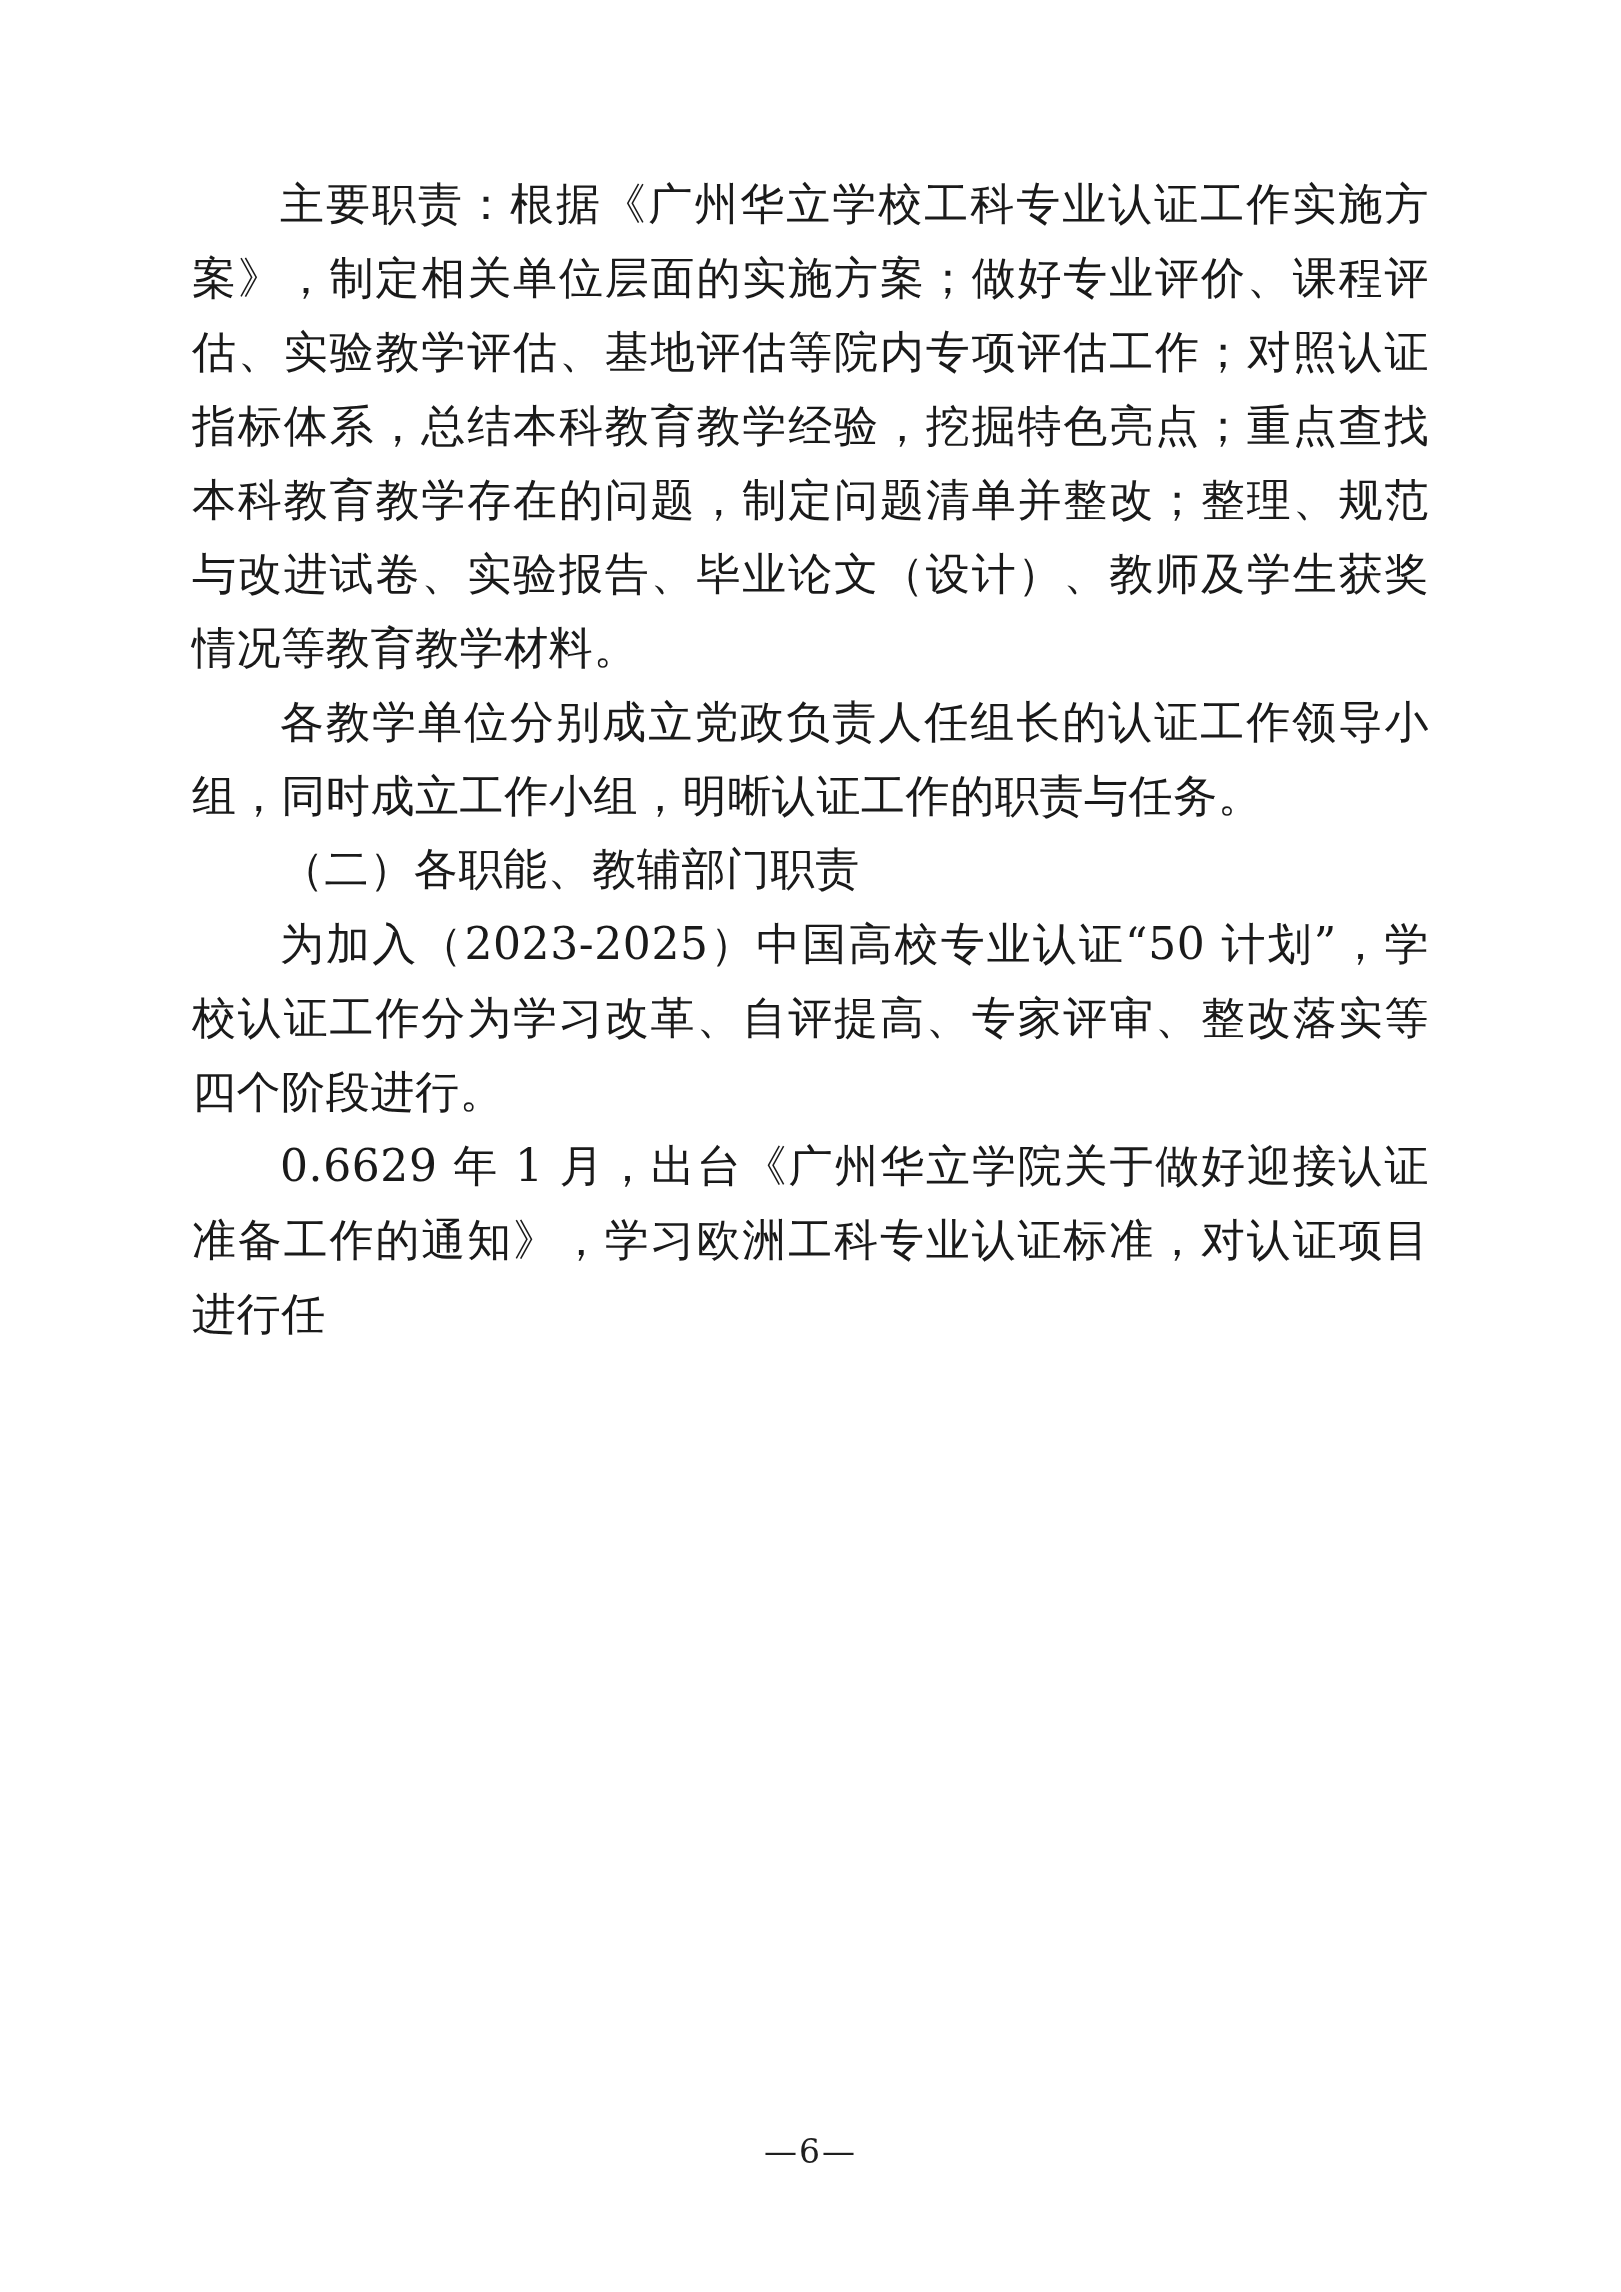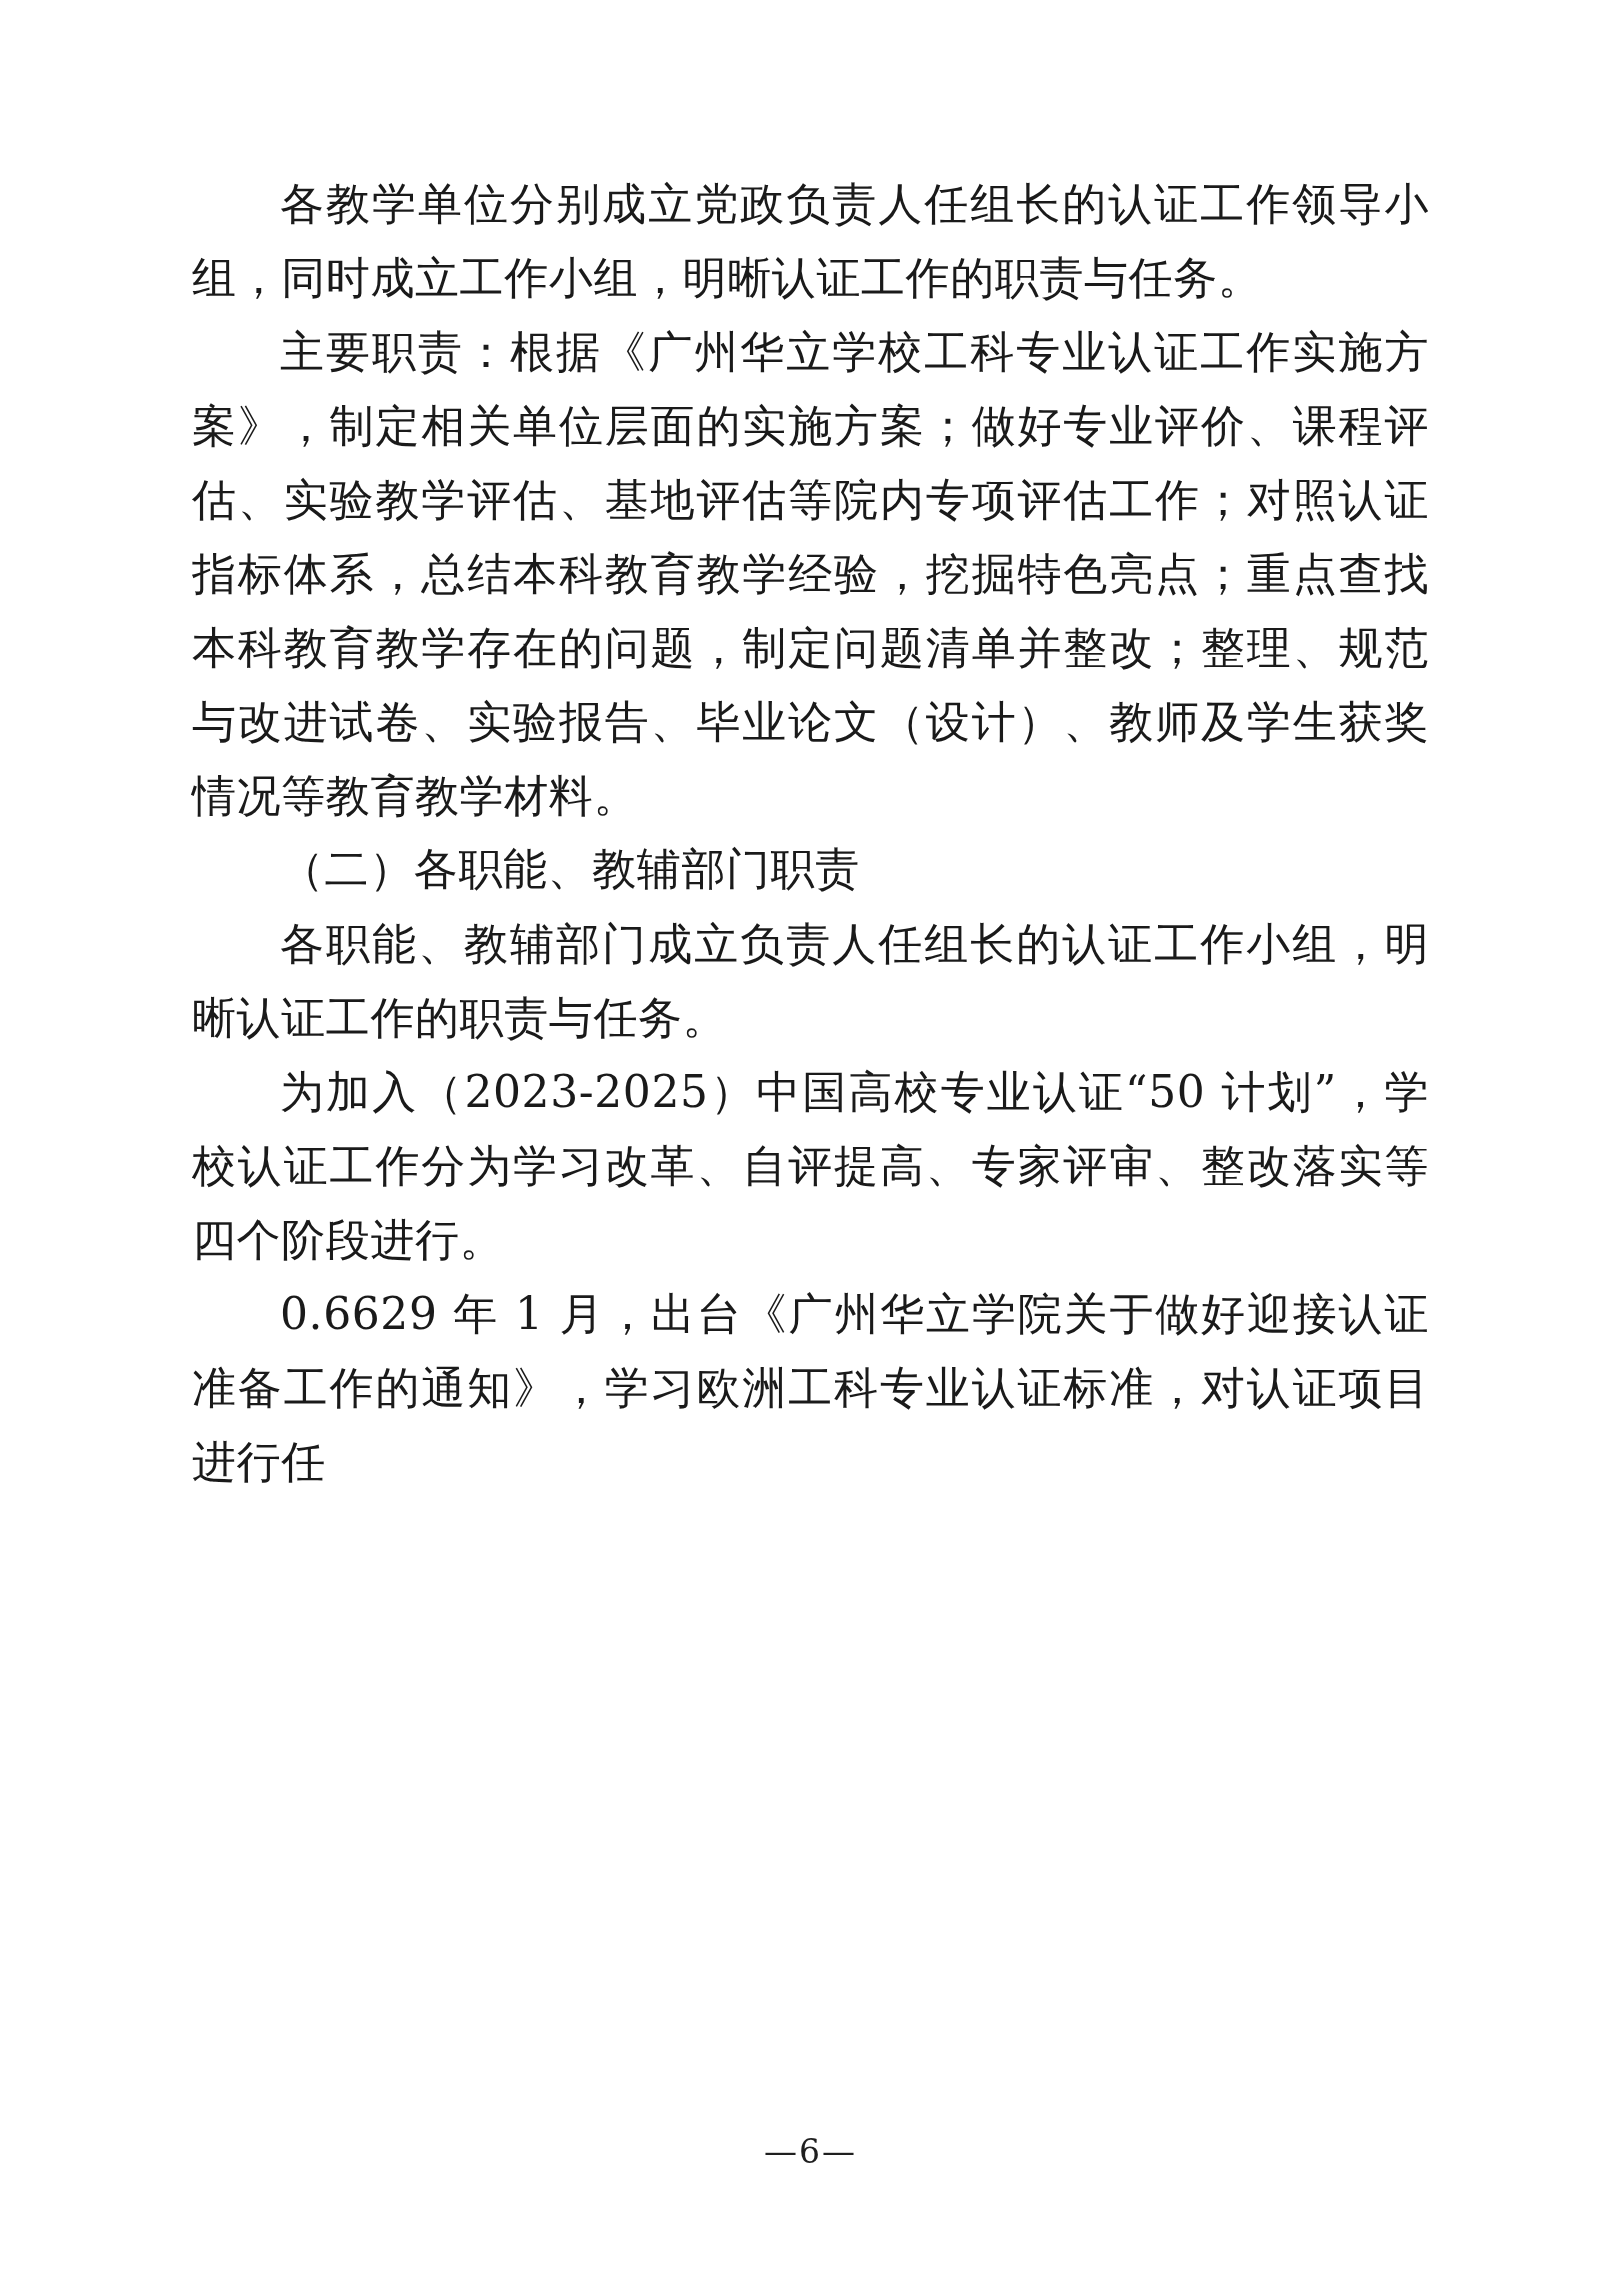--- a/index.html
+++ b/index.html
@@ -67,27 +67,26 @@
     letter-spacing: 2px;
   }
 </style>
 </head>
 <body>
 
 <div class="page">
 
   <div class="content">
 
+    <p class="para">主要职责：根据《广州华立学校工科专业认证工作实施方案》，制定相关单位层面的实施方案；做好专业评价、课程评估、实验教学评估、基地评估等院内专项评估工作；对照认证指标体系，总结本科教育教学经验，挖掘特色亮点；重点查找本科教育教学存在的问题，制定问题清单并整改；整理、规范与改进试卷、实验报告、毕业论文（设计）、教师及学生获奖情况等教育教学材料。</p>
+
     <p class="para">各教学单位分别成立党政负责人任组长的认证工作领导小组，同时成立工作小组，明晰认证工作的职责与任务。</p>
-
-    <p class="para">主要职责：根据《广州华立学校工科专业认证工作实施方案》，制定相关单位层面的实施方案；做好专业评价、课程评估、实验教学评估、基地评估等院内专项评估工作；对照认证指标体系，总结本科教育教学经验，挖掘特色亮点；重点查找本科教育教学存在的问题，制定问题清单并整改；整理、规范与改进试卷、实验报告、毕业论文（设计）、教师及学生获奖情况等教育教学材料。</p>
 
     <p class="subheading">（二）各职能、教辅部门职责</p>
 
-    <p class="para">各职能、教辅部门成立负责人任组长的认证工作小组，明晰认证工作的职责与任务。</p>
 
 
 
     <p class="para">为加入（2023-2025）中国高校专业认证“50 计划”，学校认证工作分为学习改革、自评提高、专家评审、整改落实等四个阶段进行。</p>
 
 
     <p class="para">0.6629 年 1 月，出台《广州华立学院关于做好迎接认证准备工作的通知》，学习欧洲工科专业认证标准，对认证项目进行任</p>
 
   </div>
 

